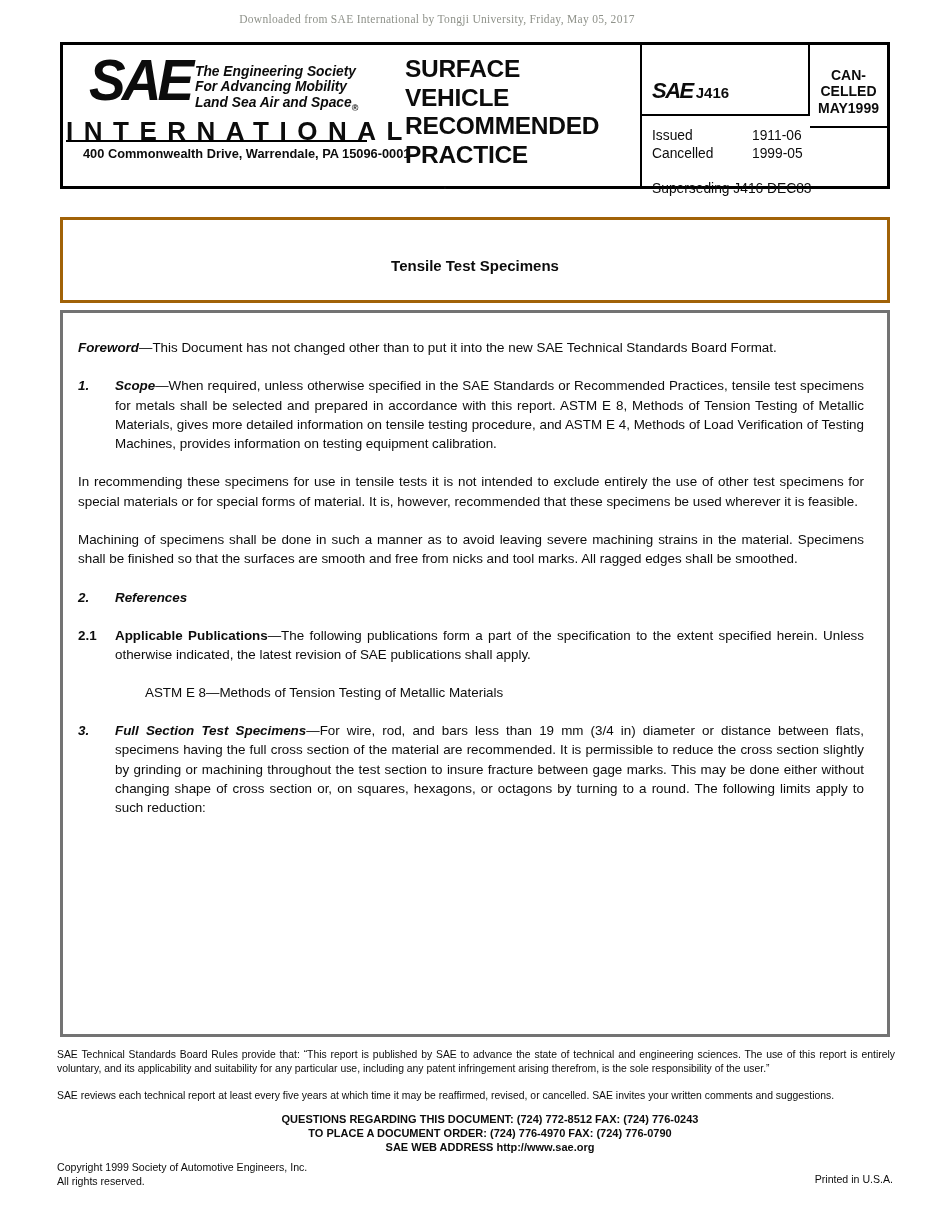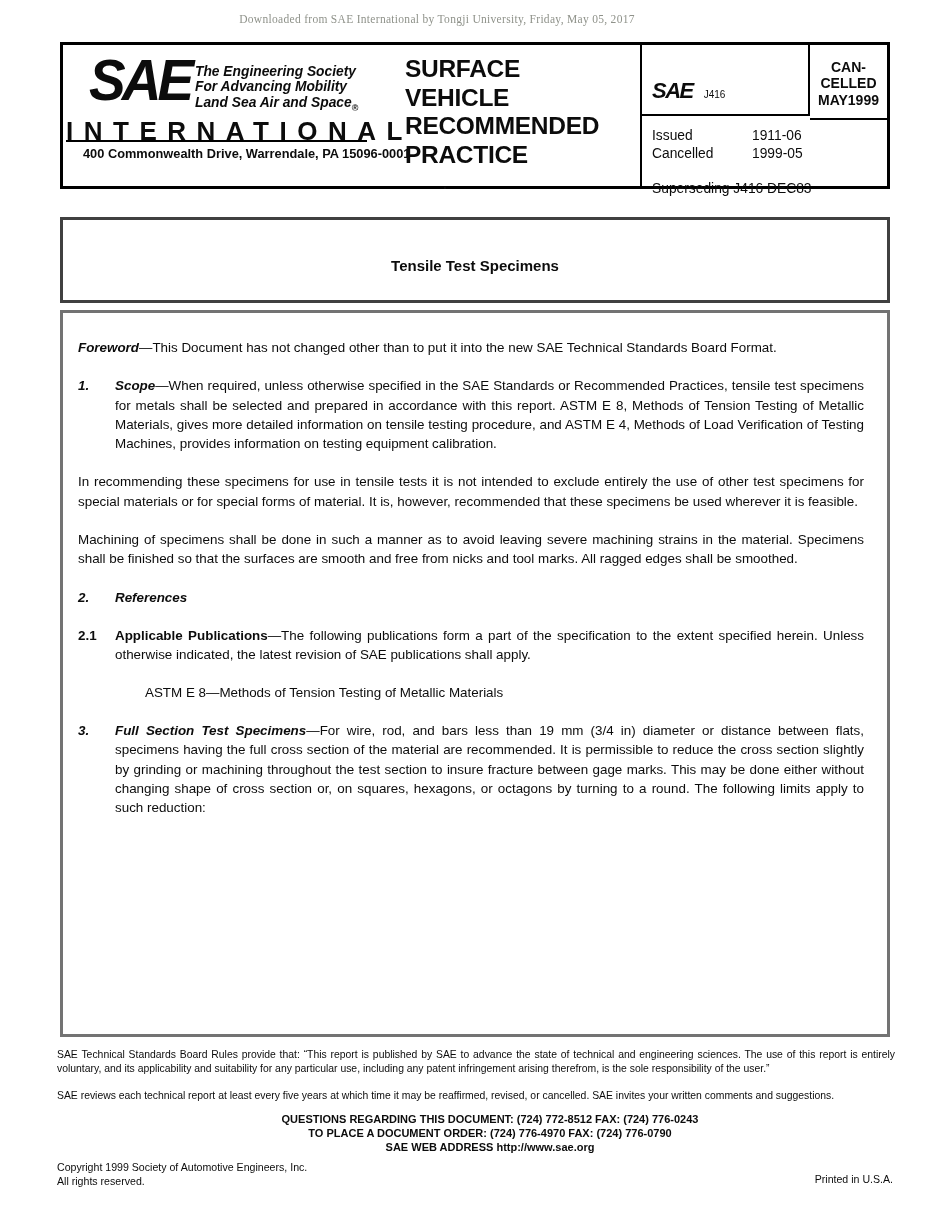--- a/index.html
+++ b/index.html
@@ -29,32 +29,32 @@
   .addr{position:absolute;left:20px;top:101px;font-weight:bold;font-size:12.8px;white-space:nowrap;}
   .doc-type{
     position:absolute;left:342px;top:10px;font-weight:bold;font-size:24.5px;line-height:28.5px;
     letter-spacing:-.3px;white-space:nowrap;
   }
   .stray-dot{position:absolute;left:380px;top:131px;font-size:14px;font-weight:bold;}
   .hdr-right{position:absolute;left:577px;top:0;right:0;bottom:0;border-left:2px solid #000;}
   .cell-code{position:absolute;left:0;top:0;width:168px;height:71px;border-right:2px solid #000;border-bottom:2px solid #000;box-sizing:border-box;}
   .cell-code-inner{position:absolute;left:10px;bottom:10px;white-space:nowrap;}
   .code-sae{font-weight:bold;font-style:italic;font-size:22px;letter-spacing:-1.5px;}
-  .code-num{font-weight:normal;font-size:10px;margin-left:11px;}
+  .code-num{font-weight:bold;font-size:15px;margin-left:3px;}
   .cell-status{
-    position:absolute;left:168px;top:4px;right:0;height:71px;border-bottom:2px solid #000;box-sizing:border-box;
+    position:absolute;left:168px;top:12px;right:0;height:71px;border-bottom:2px solid #000;box-sizing:border-box;
     display:flex;flex-direction:column;align-items:center;justify-content:center;
     font-weight:bold;font-size:14px;line-height:16.5px;text-align:right;
   }
   .cell-meta{position:absolute;left:0;top:71px;right:0;bottom:0;padding:11px 0 12px 10px;font-size:13.8px;}
   .meta-row{display:grid;grid-template-columns:100px 1fr;line-height:18px;}
   .meta-sup{margin-top:17px;line-height:18px;}
   
   .title-box{
-    position:absolute;left:60px;top:217px;width:830px;height:86px;border:3px solid #404040;box-sizing:border-box;
+    position:absolute;left:60px;top:217px;width:830px;height:86px;border:3px solid #a16207;box-sizing:border-box;
     display:flex;align-items:center;justify-content:center;
   }
   .doc-title{font-weight:bold;font-size:15px;padding-top:10px;}
   
   .body-box{
     position:absolute;left:60px;top:310px;width:830px;height:727px;border:3px solid #737373;box-sizing:border-box;
     padding:25px 23px 0 15px;font-size:13.4px;line-height:19.3px;
   }
   .body-box p,.body-box .sec{margin:0 0 19px 0;text-align:justify;}
   .hang{padding-left:18px;text-indent:-18px;}

